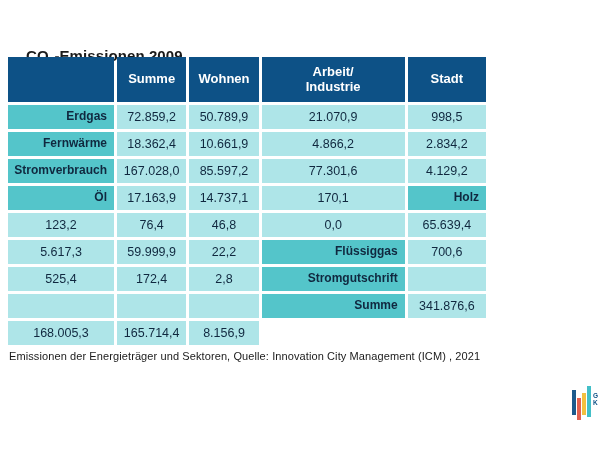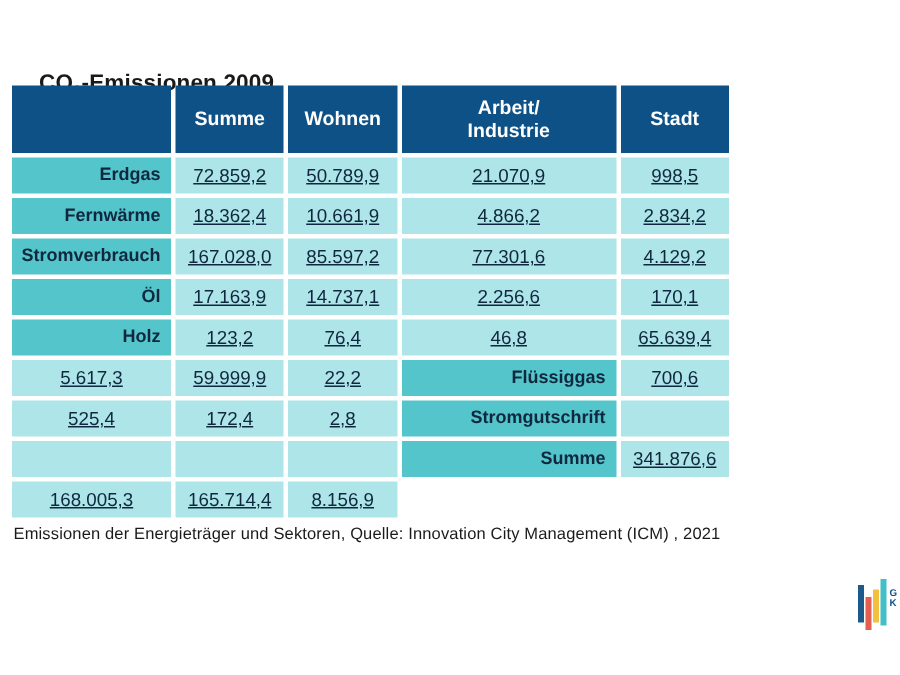--- a/index.html
+++ b/index.html
@@ -39,21 +39,20 @@
   .cell.rowlabel {
     background: var(--label_bg, #54c5ca);
     font-weight: bold; font-size: 12px;
     justify-content: flex-end; padding-right: 7px; box-sizing: border-box;
     text-align: right;
     padding-left: 46px;
   }
   .cell.value {
     background: var(--cell_bg, #aee5e8);
     font-size: 12.5px;
-    text-decoration: underline;
   }
 
   .footnote {
     position: absolute; left: 9px; top: 350px;
     font-size: 11px; color: #1a1a1a; letter-spacing: 0.1px;
   }
 
   .logo {
     position: absolute; left: 572px; top: 386px;
     display: flex; align-items: flex-start;
@@ -93,26 +92,26 @@
       <div class="cell value">4.866,2</div>
       <div class="cell value">2.834,2</div>
       <div class="cell rowlabel">Stromverbrauch</div>
       <div class="cell value">167.028,0</div>
       <div class="cell value">85.597,2</div>
       <div class="cell value">77.301,6</div>
       <div class="cell value">4.129,2</div>
       <div class="cell rowlabel">Öl</div>
       <div class="cell value">17.163,9</div>
       <div class="cell value">14.737,1</div>
-      <div class="cell value">2.256,6</div>
       <div class="cell value">170,1</div>
       <div class="cell rowlabel">Holz</div>
       <div class="cell value">123,2</div>
       <div class="cell value">76,4</div>
       <div class="cell value">46,8</div>
+      <div class="cell value">0,0</div>
       <div class="cell value">65.639,4</div>
       <div class="cell value">5.617,3</div>
       <div class="cell value">59.999,9</div>
       <div class="cell value">22,2</div>
       <div class="cell rowlabel">Flüssiggas</div>
       <div class="cell value">700,6</div>
       <div class="cell value">525,4</div>
       <div class="cell value">172,4</div>
       <div class="cell value">2,8</div>
       <div class="cell rowlabel">Stromgutschrift</div>

